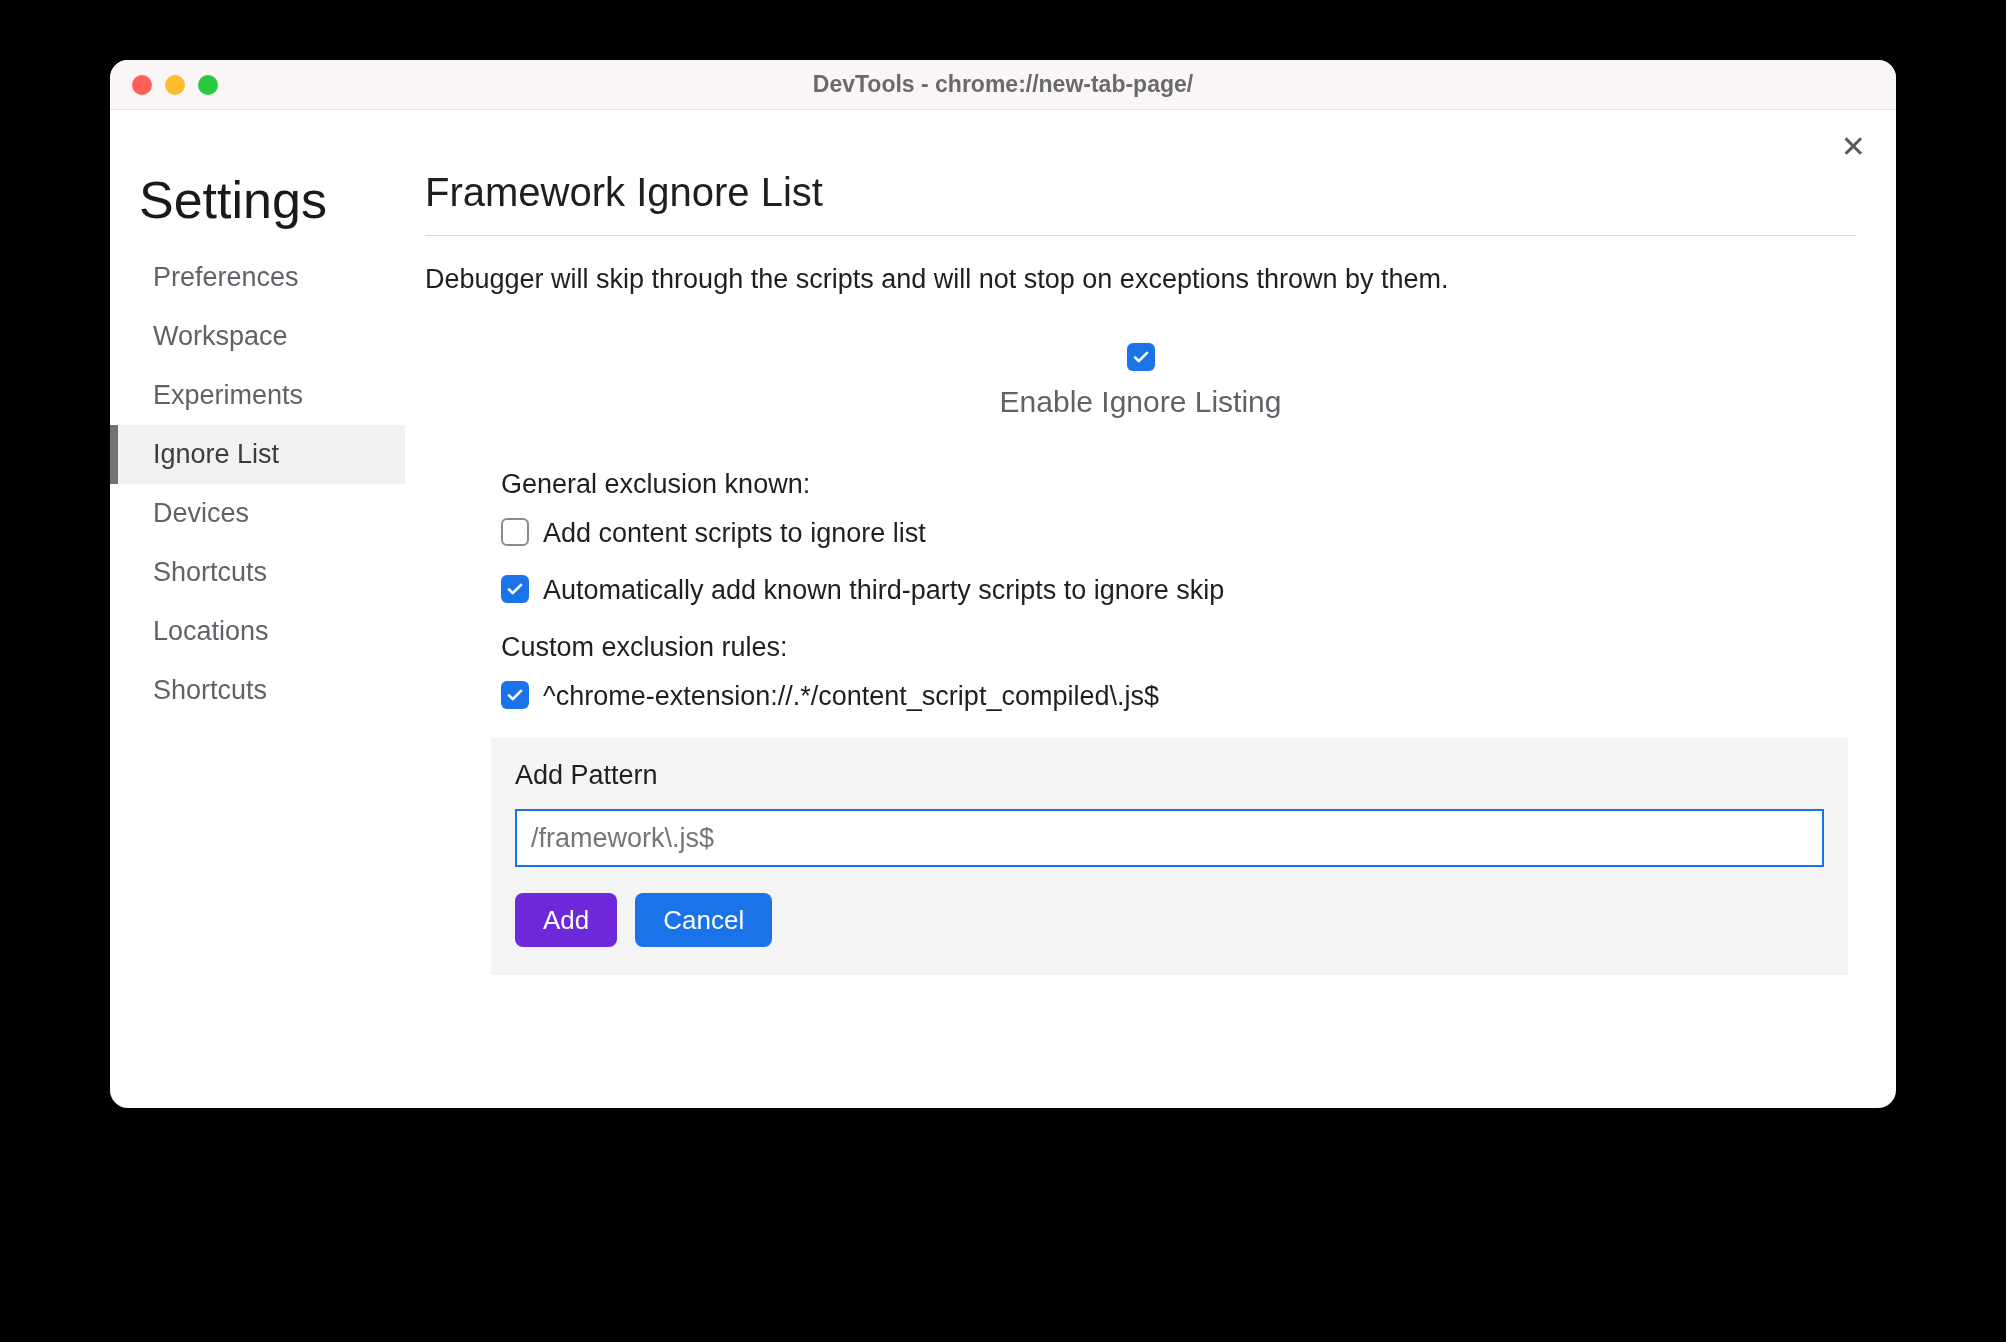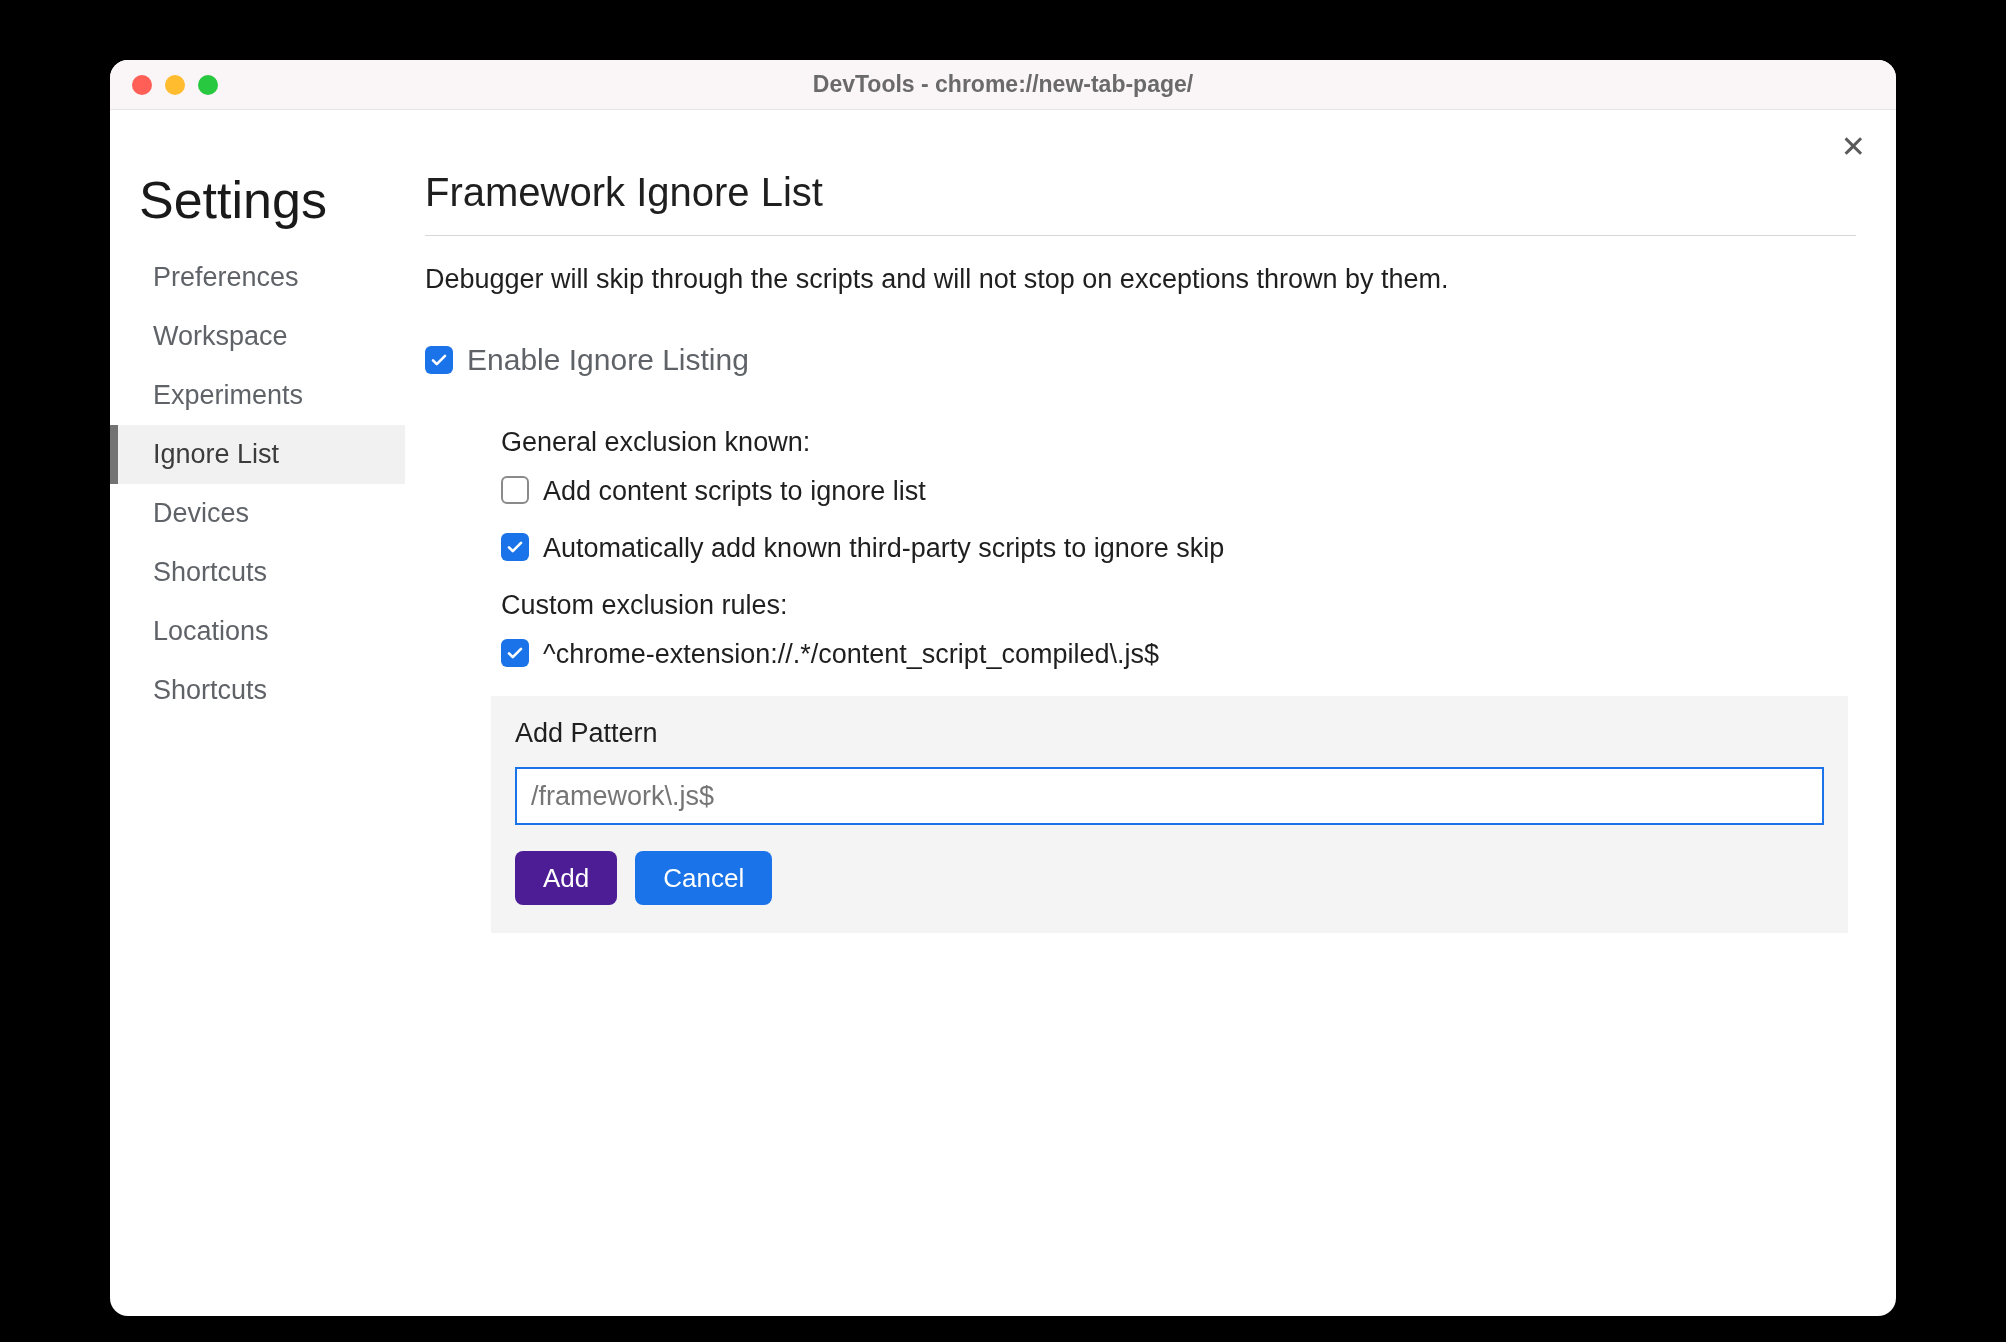--- a/index.html
+++ b/index.html
@@ -15,21 +15,21 @@
   .wrap {
     padding: 60px 110px;
     width: 100%;
   }
   .window {
     background: #fff;
     border-radius: 18px;
     overflow: hidden;
     box-shadow: 0 30px 80px rgba(0,0,0,0.5);
     width: 1786px;
-    height: 1256px;
+    height: 1048px;
     display: flex;
     flex-direction: column;
   }
   .titlebar {
     height: 50px;
     background: #faf5f6;
     border-bottom: 1px solid #e8e3e4;
     display: flex;
     align-items: center;
     position: relative;
@@ -109,20 +109,21 @@
   .desc {
     font-size: 27px;
     color: #1f1f1f;
     margin-bottom: 48px;
   }
   .check-row {
     display: flex;
     align-items: center;
     gap: 14px;
     margin-bottom: 10px;
+    flex-direction: column;
   }
   .cbox {
     width: 28px;
     height: 28px;
     border-radius: 6px;
     flex-shrink: 0;
     display: flex;
     align-items: center;
     justify-content: center;
     cursor: pointer;
@@ -190,21 +191,21 @@
   .btn {
     height: 54px;
     padding: 0 28px;
     border-radius: 8px;
     border: none;
     font-size: 26px;
     font-weight: 500;
     cursor: pointer;
   }
   .btn.add {
-    background: #4c1d95;
+    background: #6d28d9;
     color: #fff;
   }
   .btn.cancel {
     background: #1a73e8;
     color: #fff;
   }
 </style>
 </head>
 <body>
 

